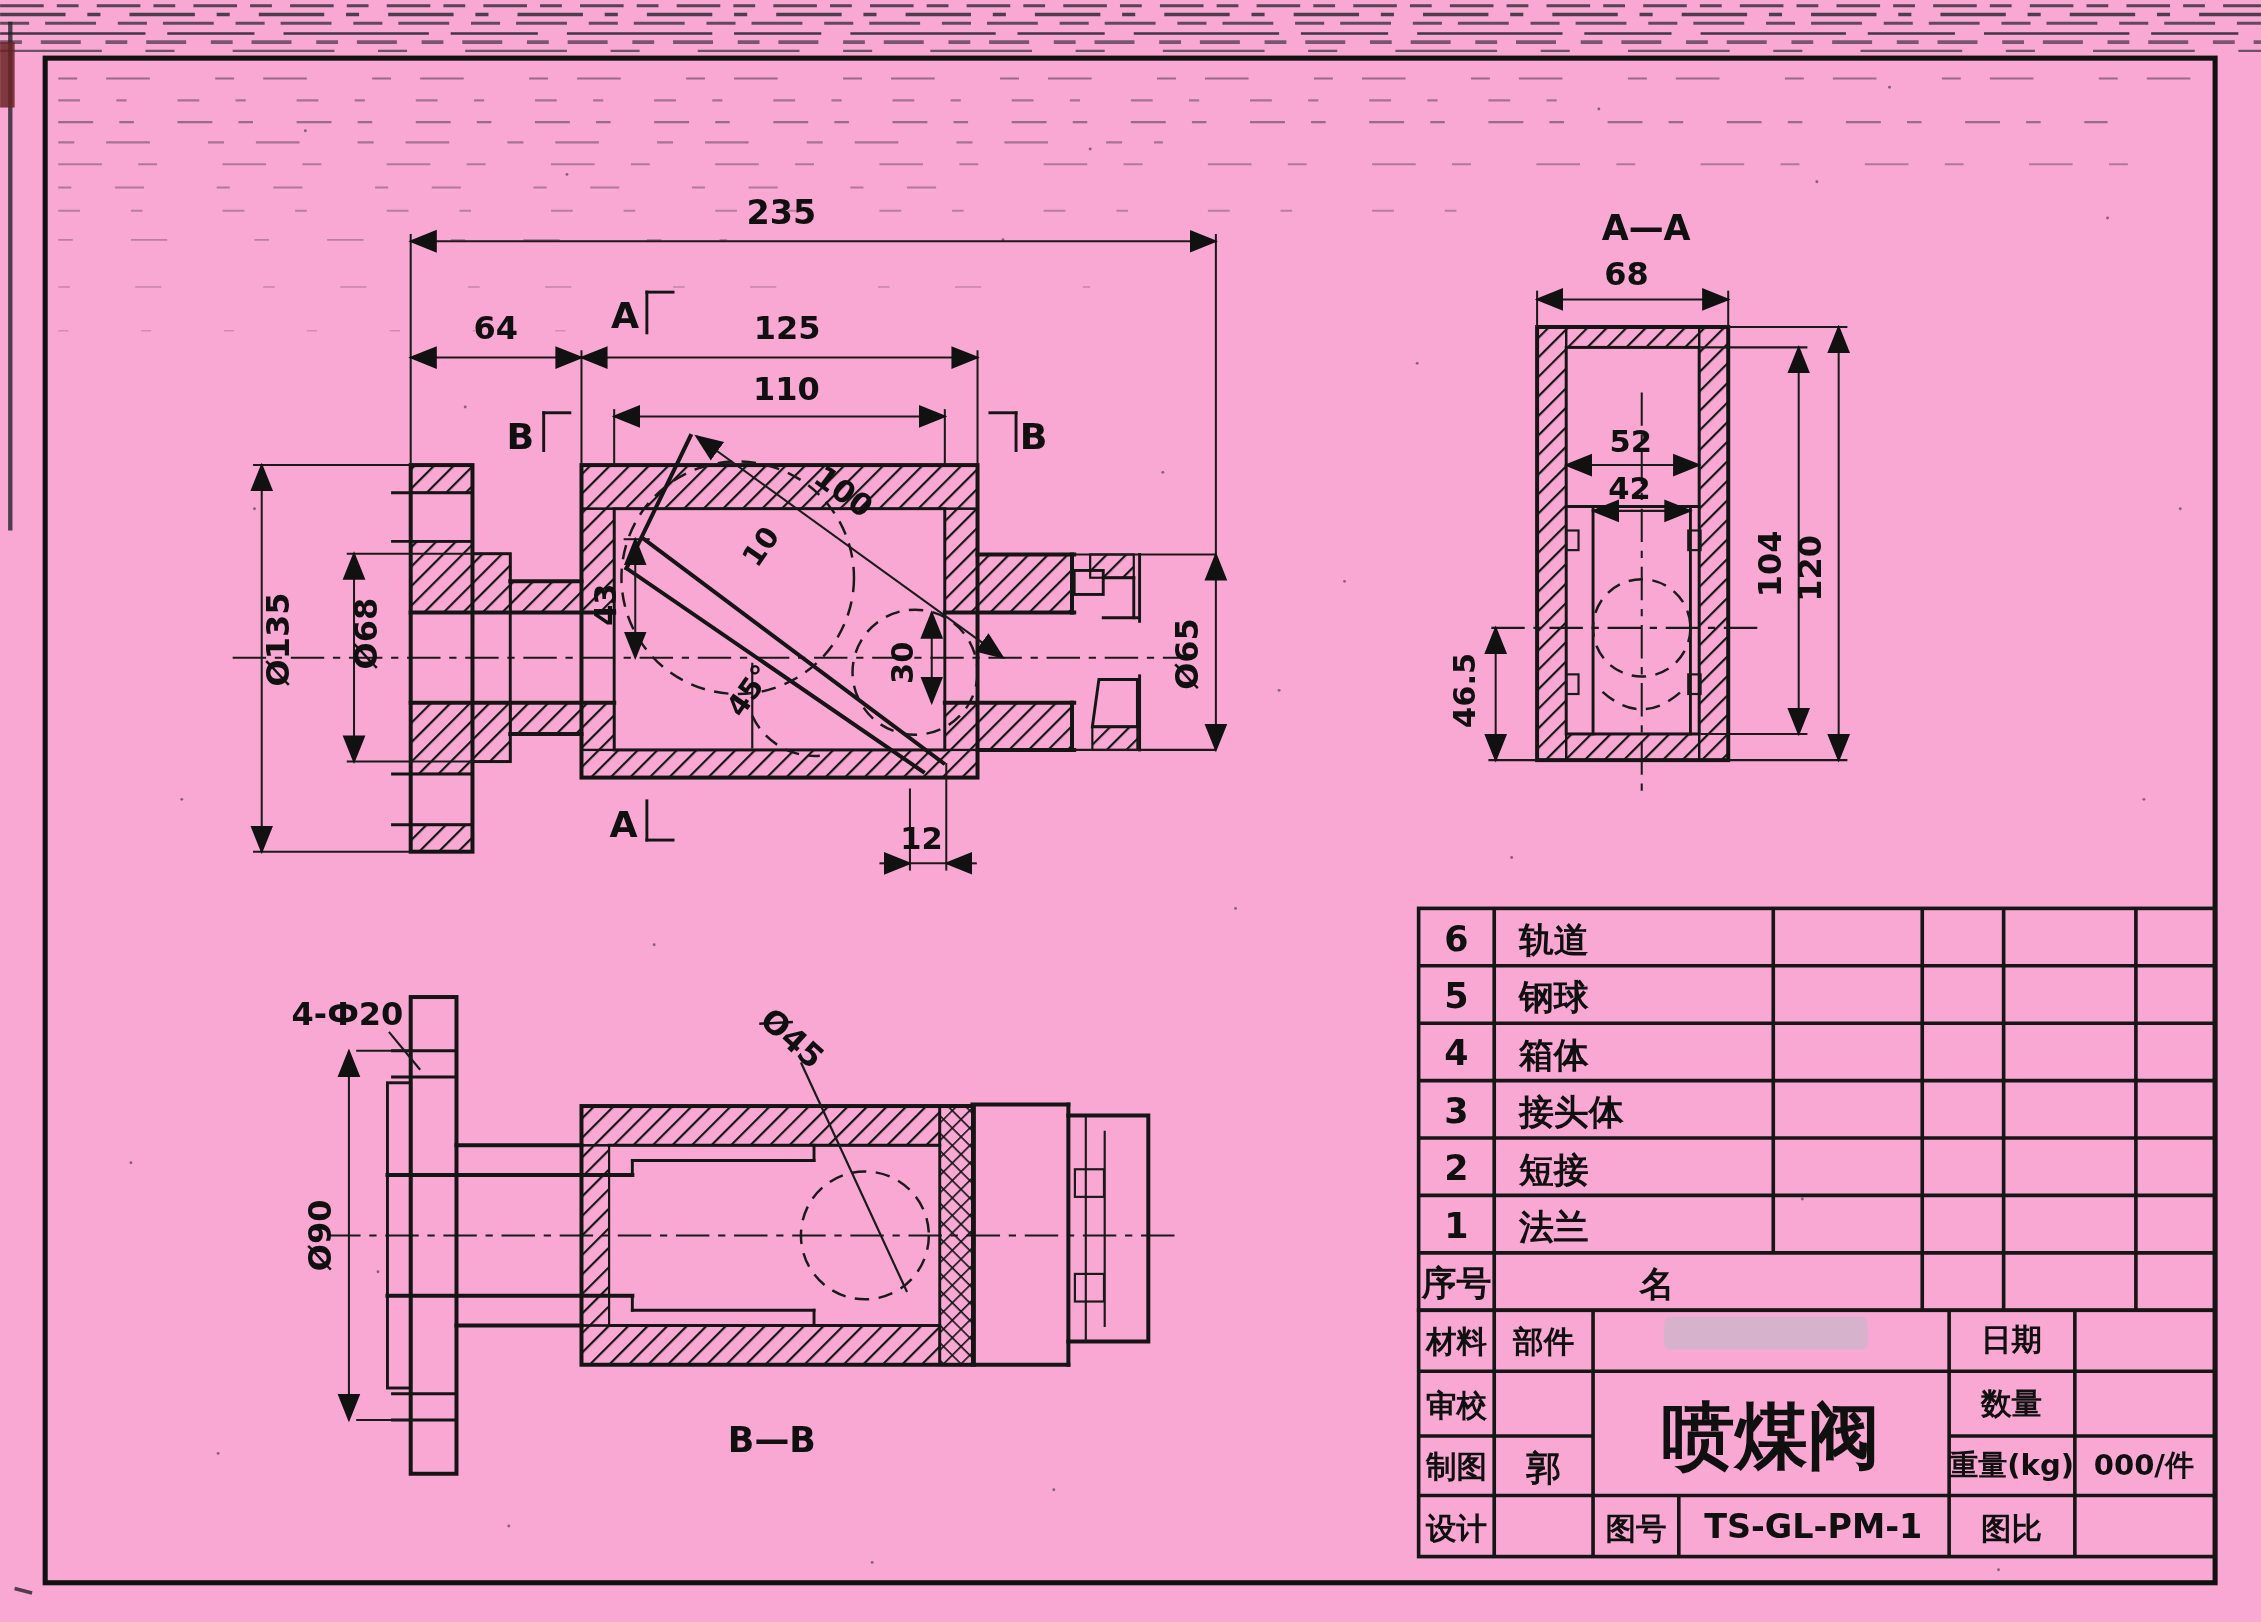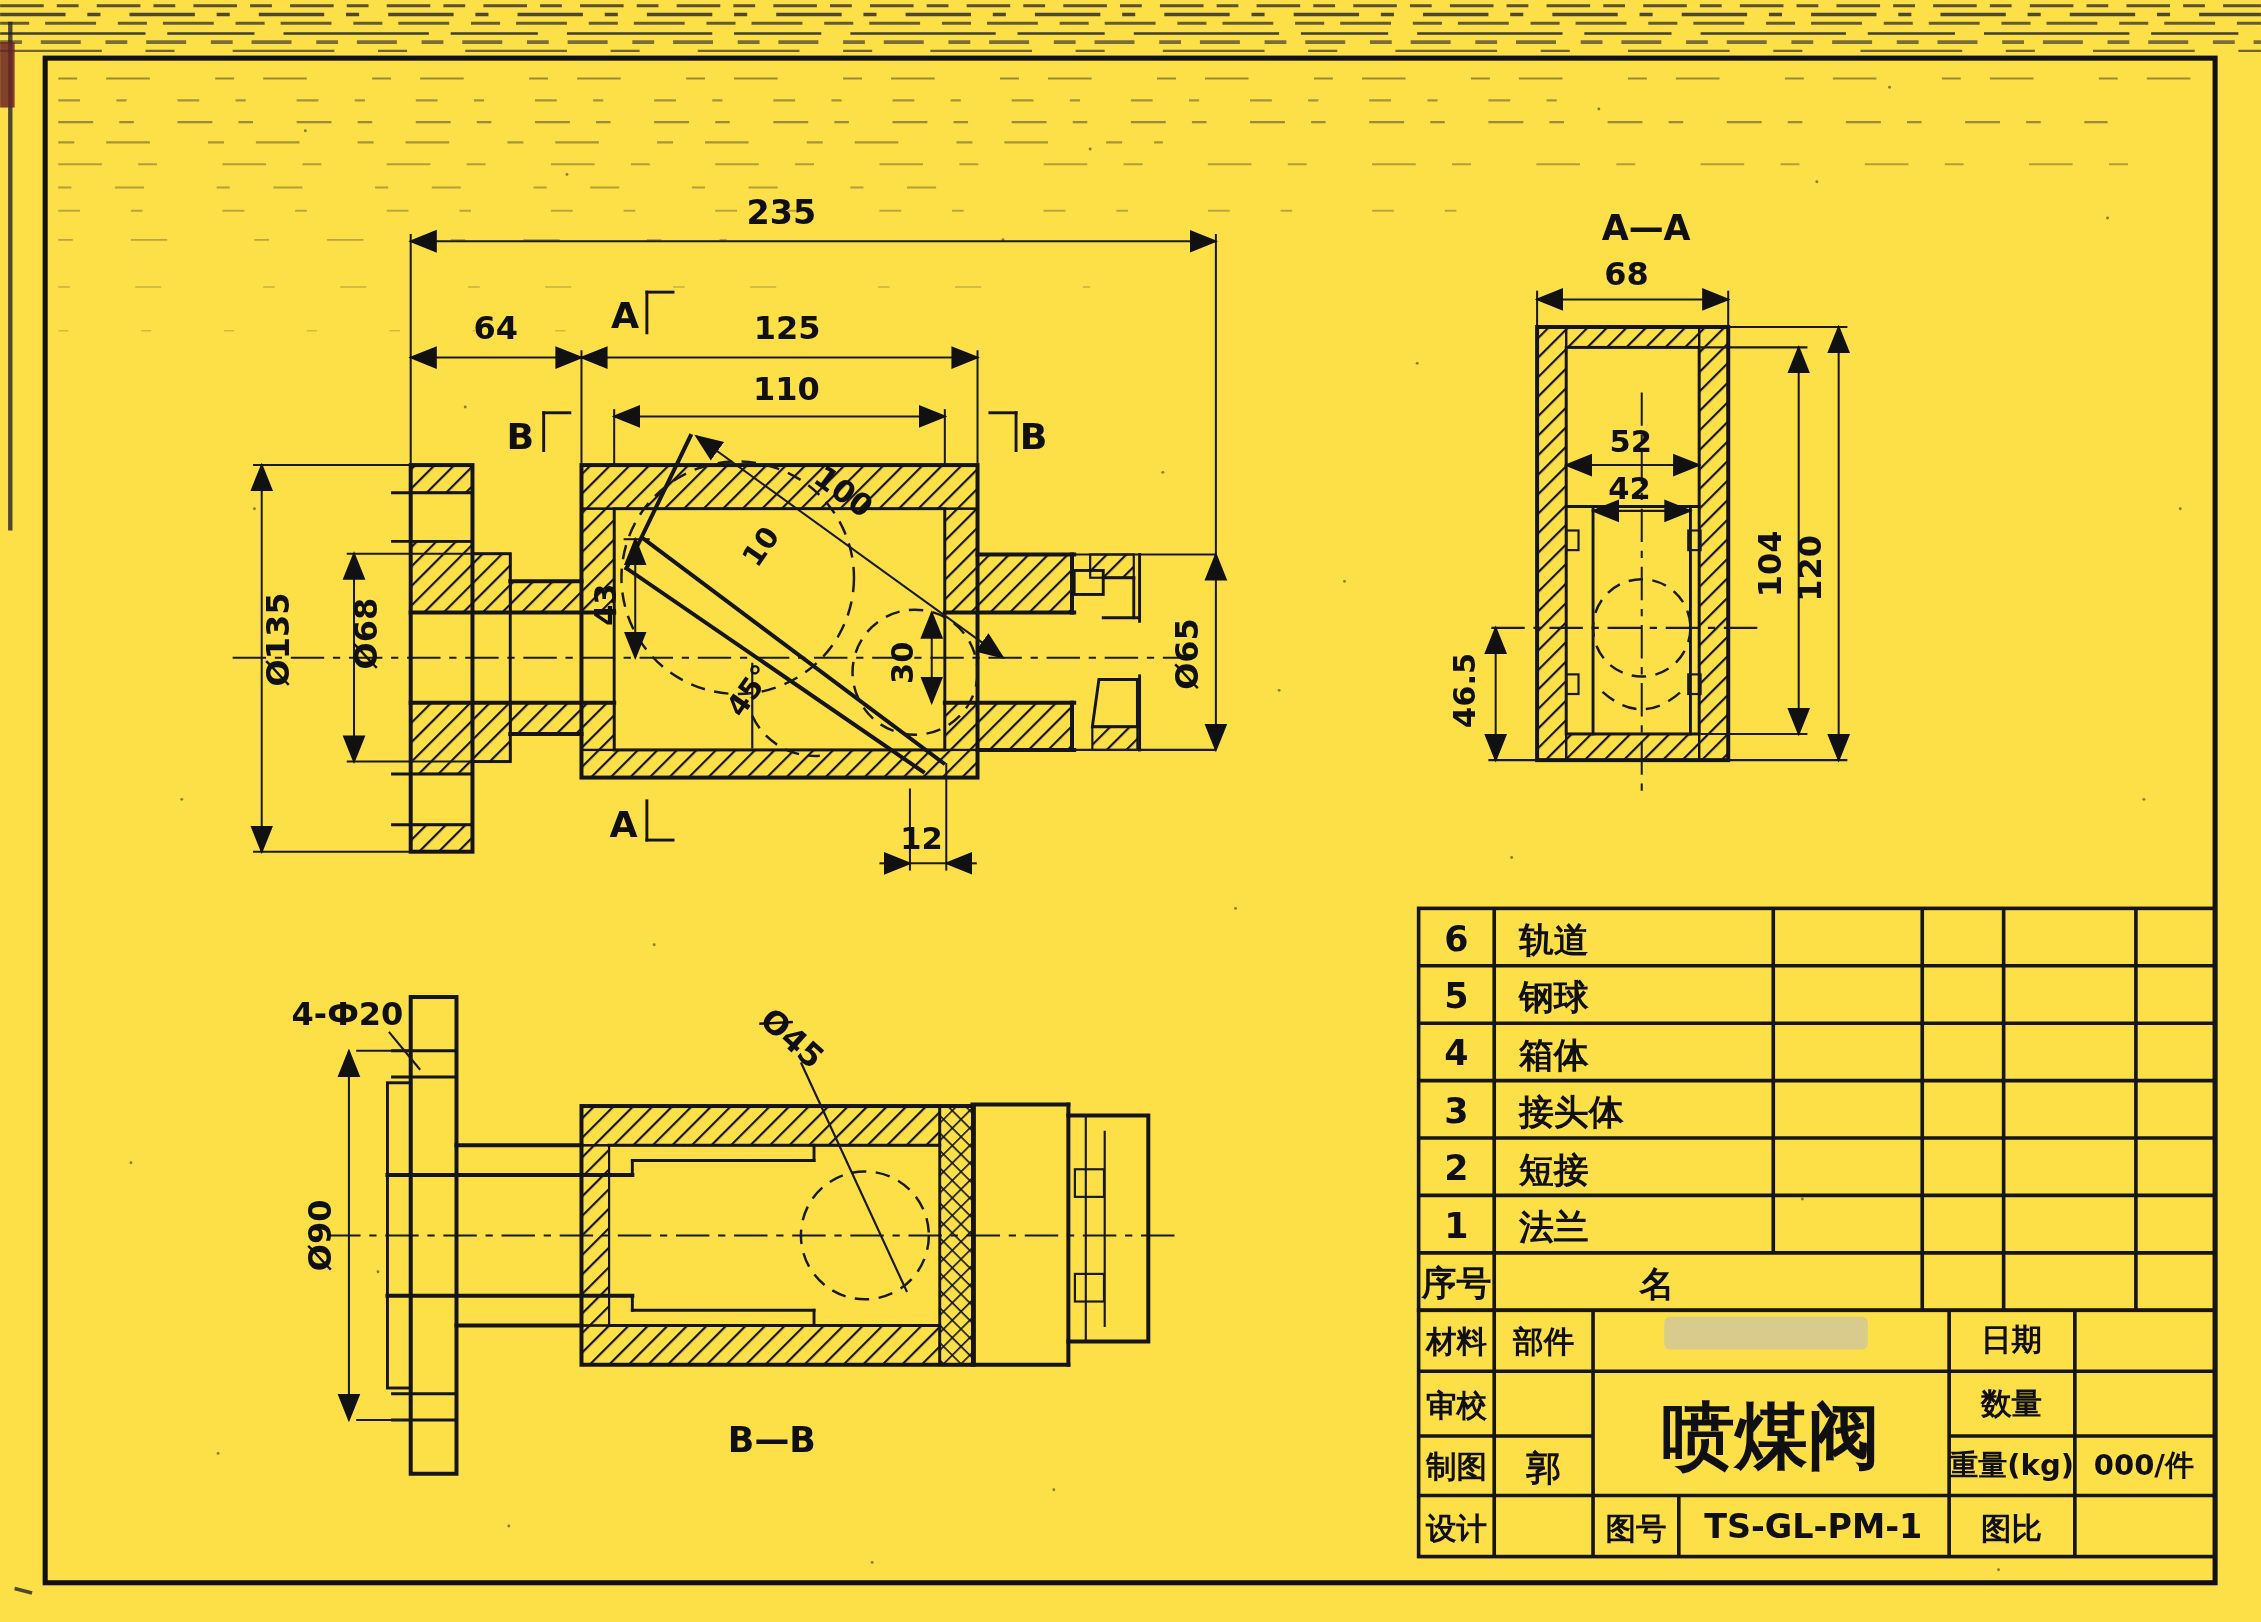--- a/index.html
+++ b/index.html
@@ -1,16 +1,16 @@
 <!DOCTYPE html>
 <html style="font-size:11.6px"><head>
 <meta charset="utf-8">
 <style>
   html,body{margin:0;padding:0;background:#cfcfd8;}
-  .sheet{width:2261px;height:1622px;position:relative;background:#fde047;font-family:"DejaVu Sans",sans-serif;}
+  .sheet{width:2261px;height:1622px;position:relative;background:#f9a8d4;font-family:"DejaVu Sans",sans-serif;}
   svg{display:block;}
   .obj{stroke:#151515;stroke-width:5.5;fill:none;stroke-linecap:square;}
   .obj2{stroke:#151515;stroke-width:4;fill:none;stroke-linecap:square;}
   .thin{stroke:#1a1a1a;stroke-width:3;fill:none;}
   .dim{stroke:#1a1a1a;stroke-width:2.8;fill:none;}
   .cl{stroke:#1a1a1a;stroke-width:2.8;fill:none;stroke-dasharray:46 12 10 12;}
   .dash{stroke:#1a1a1a;stroke-width:3.4;fill:none;stroke-dasharray:20 13;}
   .grid{stroke:#161616;stroke-width:5;fill:none;}
   .hatchf{fill:url(#hatch);stroke:#151515;stroke-width:3;}
   .xhatchf{fill:url(#xhatch);stroke:#151515;stroke-width:4;}

